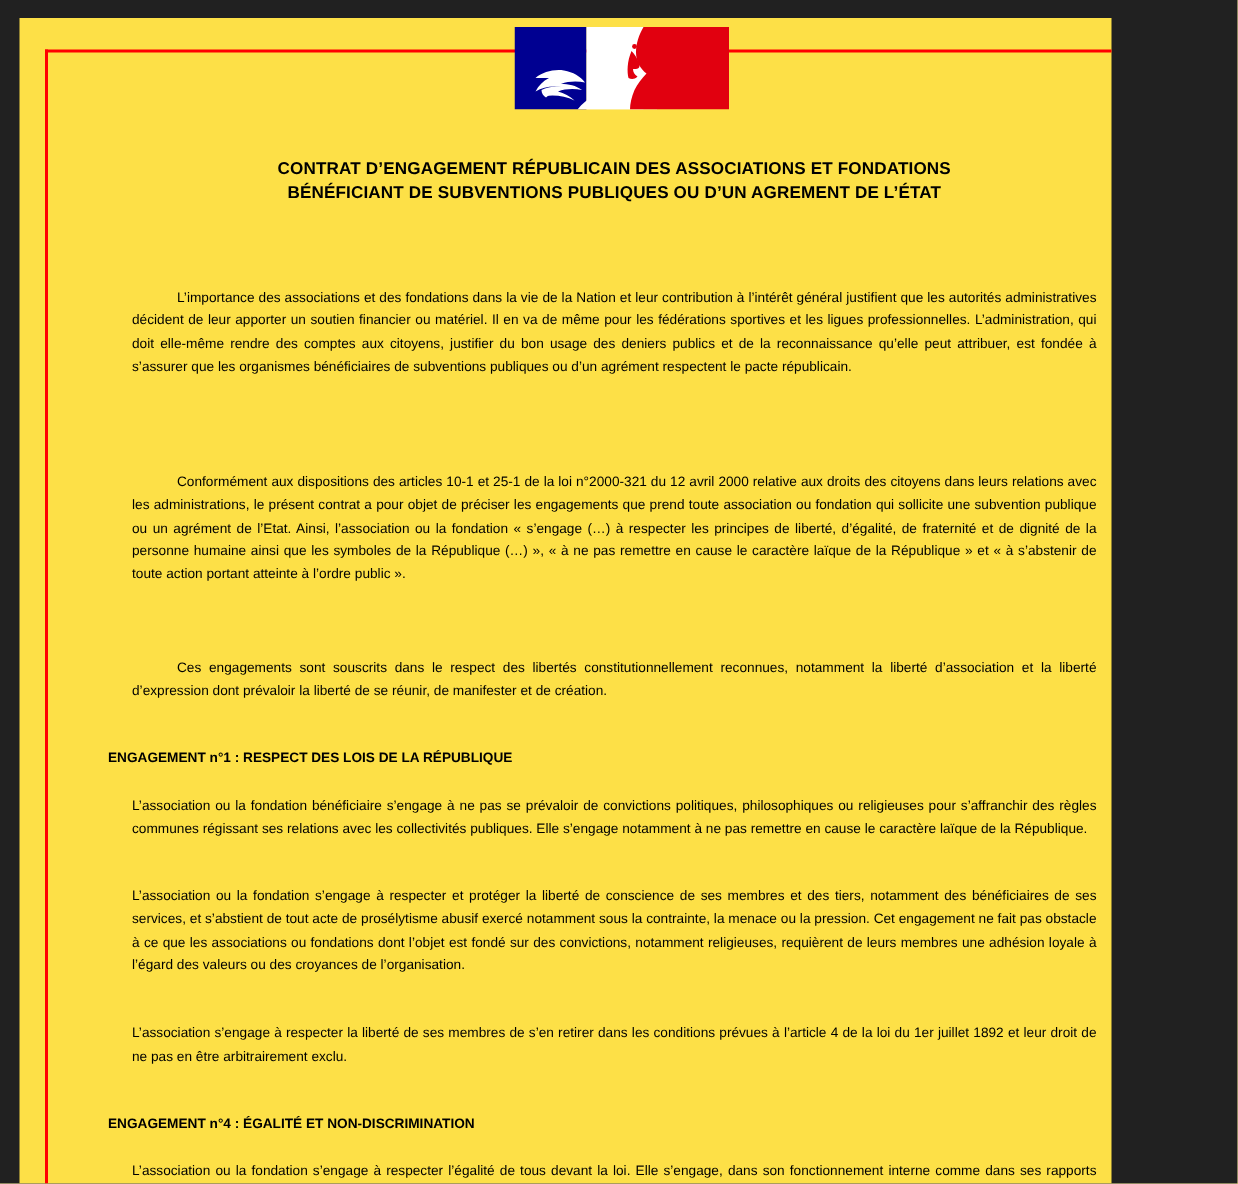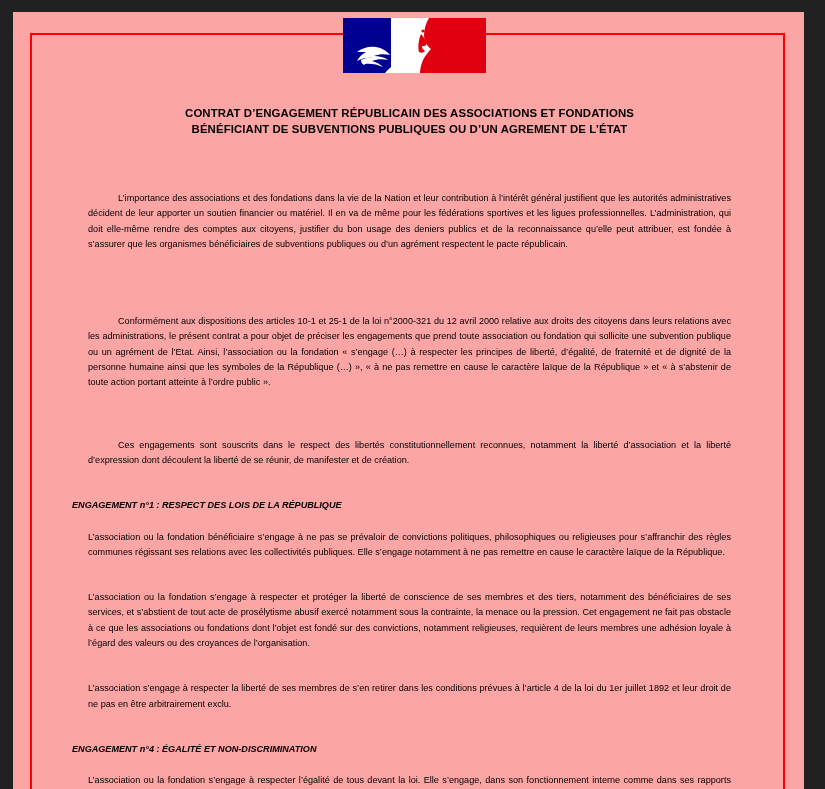--- a/index.html
+++ b/index.html
@@ -22,23 +22,23 @@
     height: 789px;
     background: #212121;
     overflow: hidden;
   }
 
   
   #page-sheet {
     position: absolute;
     left: 13px;
     top: 12px;
-    width: 791px;
+    width: 728px;
     height: 777px;
-    background: #fca5a5;
+    background: #fde047;
     overflow: hidden;
   }
 
   
   #red-frame {
     position: absolute;
     left: 17px;      
     top: 21px;       
     width: 755px;
     height: 800px;   
@@ -93,21 +93,20 @@
     letter-spacing: 0.01px;
   }
   .para.indent { text-indent: 30px; }
   .block-gap-sm { height: 15px; }
 
   .engagement-heading {
     font-size: 9.1px;
     font-weight: bold;
     line-height: 15.3px;
     margin: 0;
-    font-style: italic;
   }
 
   
   .engagement + .engagement { margin-top: 30px; }
   #intro-section { padding-top: 22px; }
   #engagements-section { margin-top: 30px; }
 </style>
 </head>
 <body>
 
@@ -149,21 +148,21 @@
 
       <h1 class="doc-title" id="title-line-1">CONTRAT D’ENGAGEMENT RÉPUBLICAIN DES ASSOCIATIONS ET FONDATIONS</h1>
       <h1 class="doc-title" id="title-line-2">BÉNÉFICIANT DE SUBVENTIONS PUBLIQUES OU D’UN AGREMENT DE L’ÉTAT</h1>
 
       <div id="intro-section">
         <p class="para indent">L’importance des associations et des fondations dans la vie de la Nation et leur contribution à l’intérêt général justifient que les autorités administratives décident de leur apporter un soutien financier ou matériel. Il en va de même pour les fédérations sportives et les ligues professionnelles. L’administration, qui doit elle-même rendre des comptes aux citoyens, justifier du bon usage des deniers publics et de la reconnaissance qu’elle peut attribuer, est fondée à s’assurer que les organismes bénéficiaires de subventions publiques ou d’un agrément respectent le pacte républicain.</p>
         <div class="block-gap-sm"></div>
         <div class="block-gap-sm"></div>
         <p class="para indent">Conformément aux dispositions des articles 10-1 et 25-1 de la loi n°2000-321 du 12 avril 2000 relative aux droits des citoyens dans leurs relations avec les administrations, le présent contrat a pour objet de préciser les engagements que prend toute association ou fondation qui sollicite une subvention publique ou un agrément de l’Etat. Ainsi, l’association ou la fondation « s’engage (…) à respecter les principes de liberté, d’égalité, de fraternité et de dignité de la personne humaine ainsi que les symboles de la République (…) », « à ne pas remettre en cause le caractère laïque de la République » et « à s’abstenir de toute action portant atteinte à l’ordre public ».</p>
         <div class="block-gap-sm"></div>
-        <p class="para indent">Ces engagements sont souscrits dans le respect des libertés constitutionnellement reconnues, notamment la liberté d’association et la liberté d’expression dont découlent la liberté de se réunir, de manifester et de création.</p>
+        <p class="para indent">Ces engagements sont souscrits dans le respect des libertés constitutionnellement reconnues, notamment la liberté d’association et la liberté d’expression dont prévaloir la liberté de se réunir, de manifester et de création.</p>
       </div>
 
       <div id="engagements-section">
 
         <section class="engagement">
           <h2 class="engagement-heading">ENGAGEMENT n°1 : RESPECT DES LOIS DE LA RÉPUBLIQUE</h2>
           <p class="para">L’association ou la fondation bénéficiaire s’engage à ne pas se prévaloir de convictions politiques, philosophiques ou religieuses pour s’affranchir des règles communes régissant ses relations avec les collectivités publiques. Elle s’engage notamment à ne pas remettre en cause le caractère laïque de la République.</p>
         </section>
 
         <section class="engagement">

